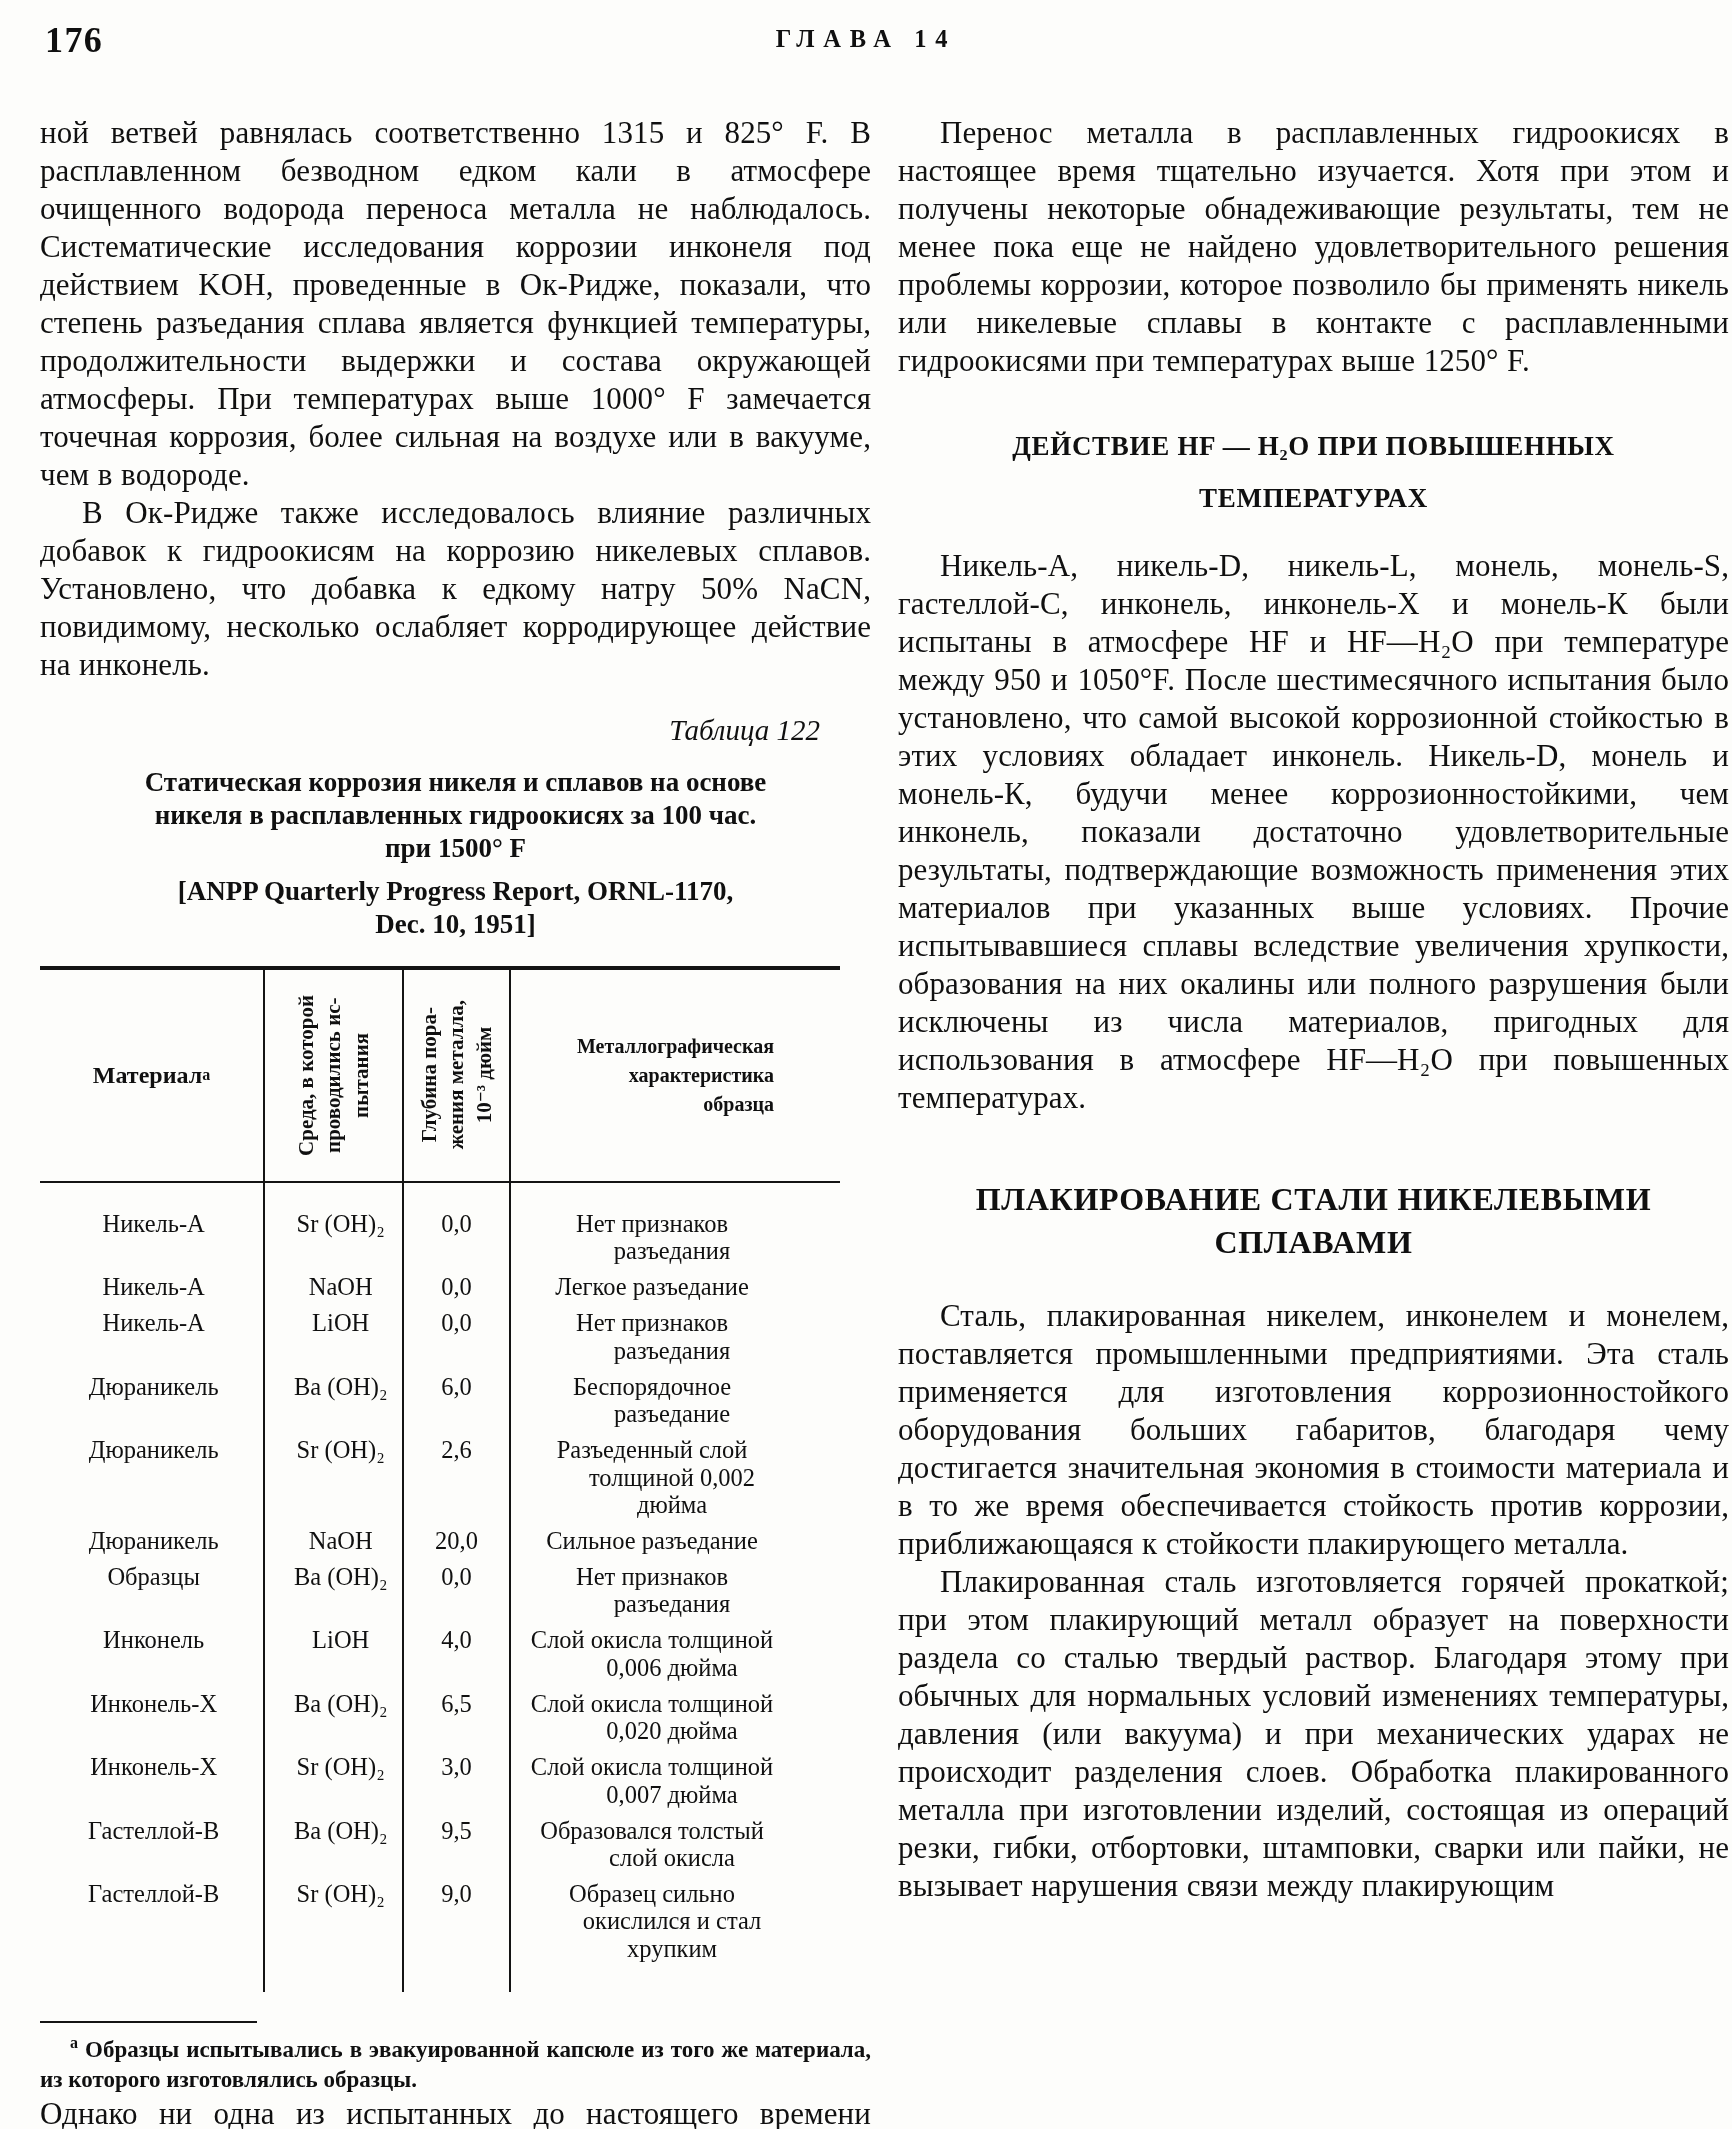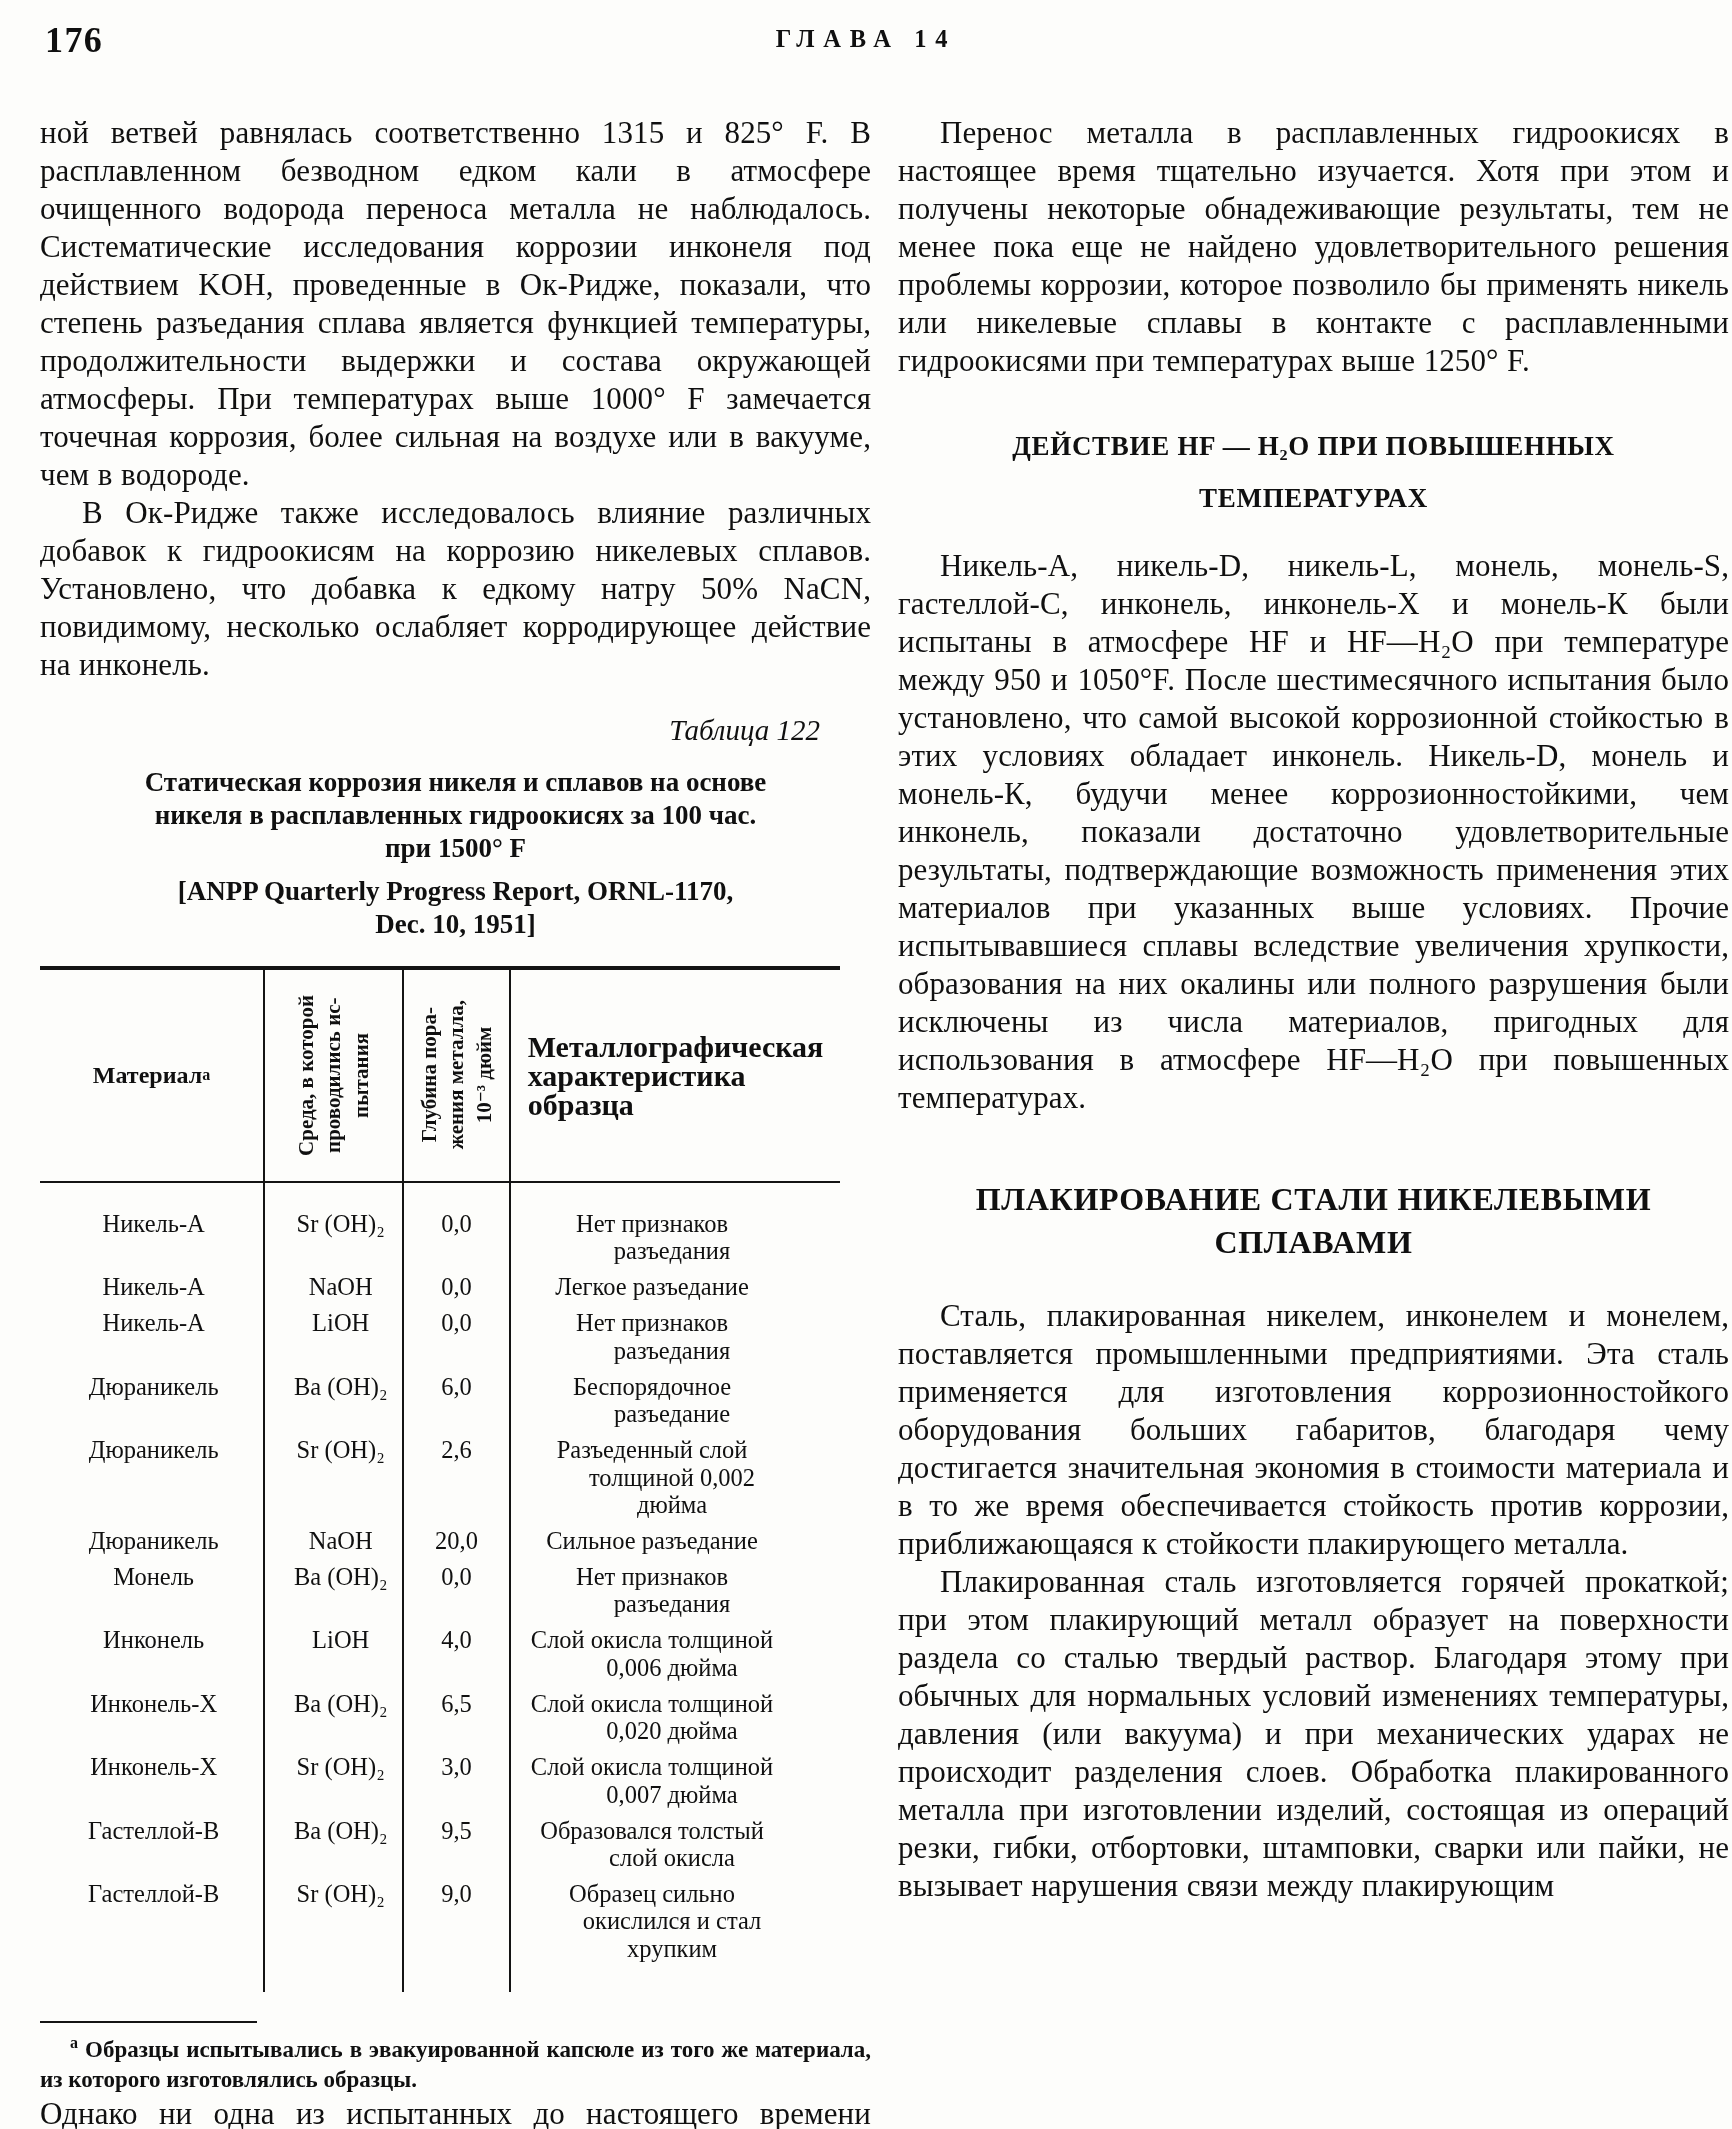--- a/index.html
+++ b/index.html
@@ -32,21 +32,21 @@
   .grid4 { display:grid; grid-template-columns:225px 139px 107px 1fr; }
   .thead { border-top:4.3px solid #141414; border-bottom:2.9px solid #141414; height:211px; }
   .hcell { display:flex; align-items:center; justify-content:center; }
   .br { border-right:2.2px solid #141414; }
   .h-material { font-weight:bold; font-size:24px; }
   .h-material sup { font-size:16px; }
   .vert {
     writing-mode:vertical-rl; transform:rotate(180deg);
     font-weight:bold; font-size:21px; line-height:1.3; text-align:center;
   }
-  .h-metallo { font-weight:bold; font-size:30px; line-height:29px; text-align:left; }
+  .h-metallo { font-weight:bold; font-size:20px; line-height:29px; text-align:right; }
   .tbody { font-size:24.5px; line-height:27.4px; }
   .c { padding-top:3.6px; padding-bottom:5px;text-align:center; }
   .c1 { padding-left:4.3px; }
   .c2 { padding-left:14.4px; }
   .c3 { text-align:center; }
   .c4 { padding-left:46px; text-indent:-40px; padding-right:53px; }
   .rt { padding-top:27.4px; }
   .rb { padding-bottom:30px; }
   
   .fnrule { width:217px; border-top:2.9px solid #141414; margin-top:29px; }
@@ -127,21 +127,21 @@
         <div class="c c1 br">Дюраникель</div>
         <div class="c c2 br">Sr (OH)₂</div>
         <div class="c c3 br">2,6</div>
         <div class="c c4">Разъеденный слой толщиной 0,002 дюйма</div>
 
         <div class="c c1 br">Дюраникель</div>
         <div class="c c2 br">NaOH</div>
         <div class="c c3 br">20,0</div>
         <div class="c c4">Сильное разъедание</div>
 
-        <div class="c c1 br">Монель</div>
+        <div class="c c1 br">Образцы</div>
         <div class="c c2 br">Ba (OH)₂</div>
         <div class="c c3 br">0,0</div>
         <div class="c c4">Нет признаков разъедания</div>
 
         <div class="c c1 br">Инконель</div>
         <div class="c c2 br">LiOH</div>
         <div class="c c3 br">4,0</div>
         <div class="c c4">Слой окисла толщиной 0,006 дюйма</div>
 
         <div class="c c1 br">Инконель-Х</div>

